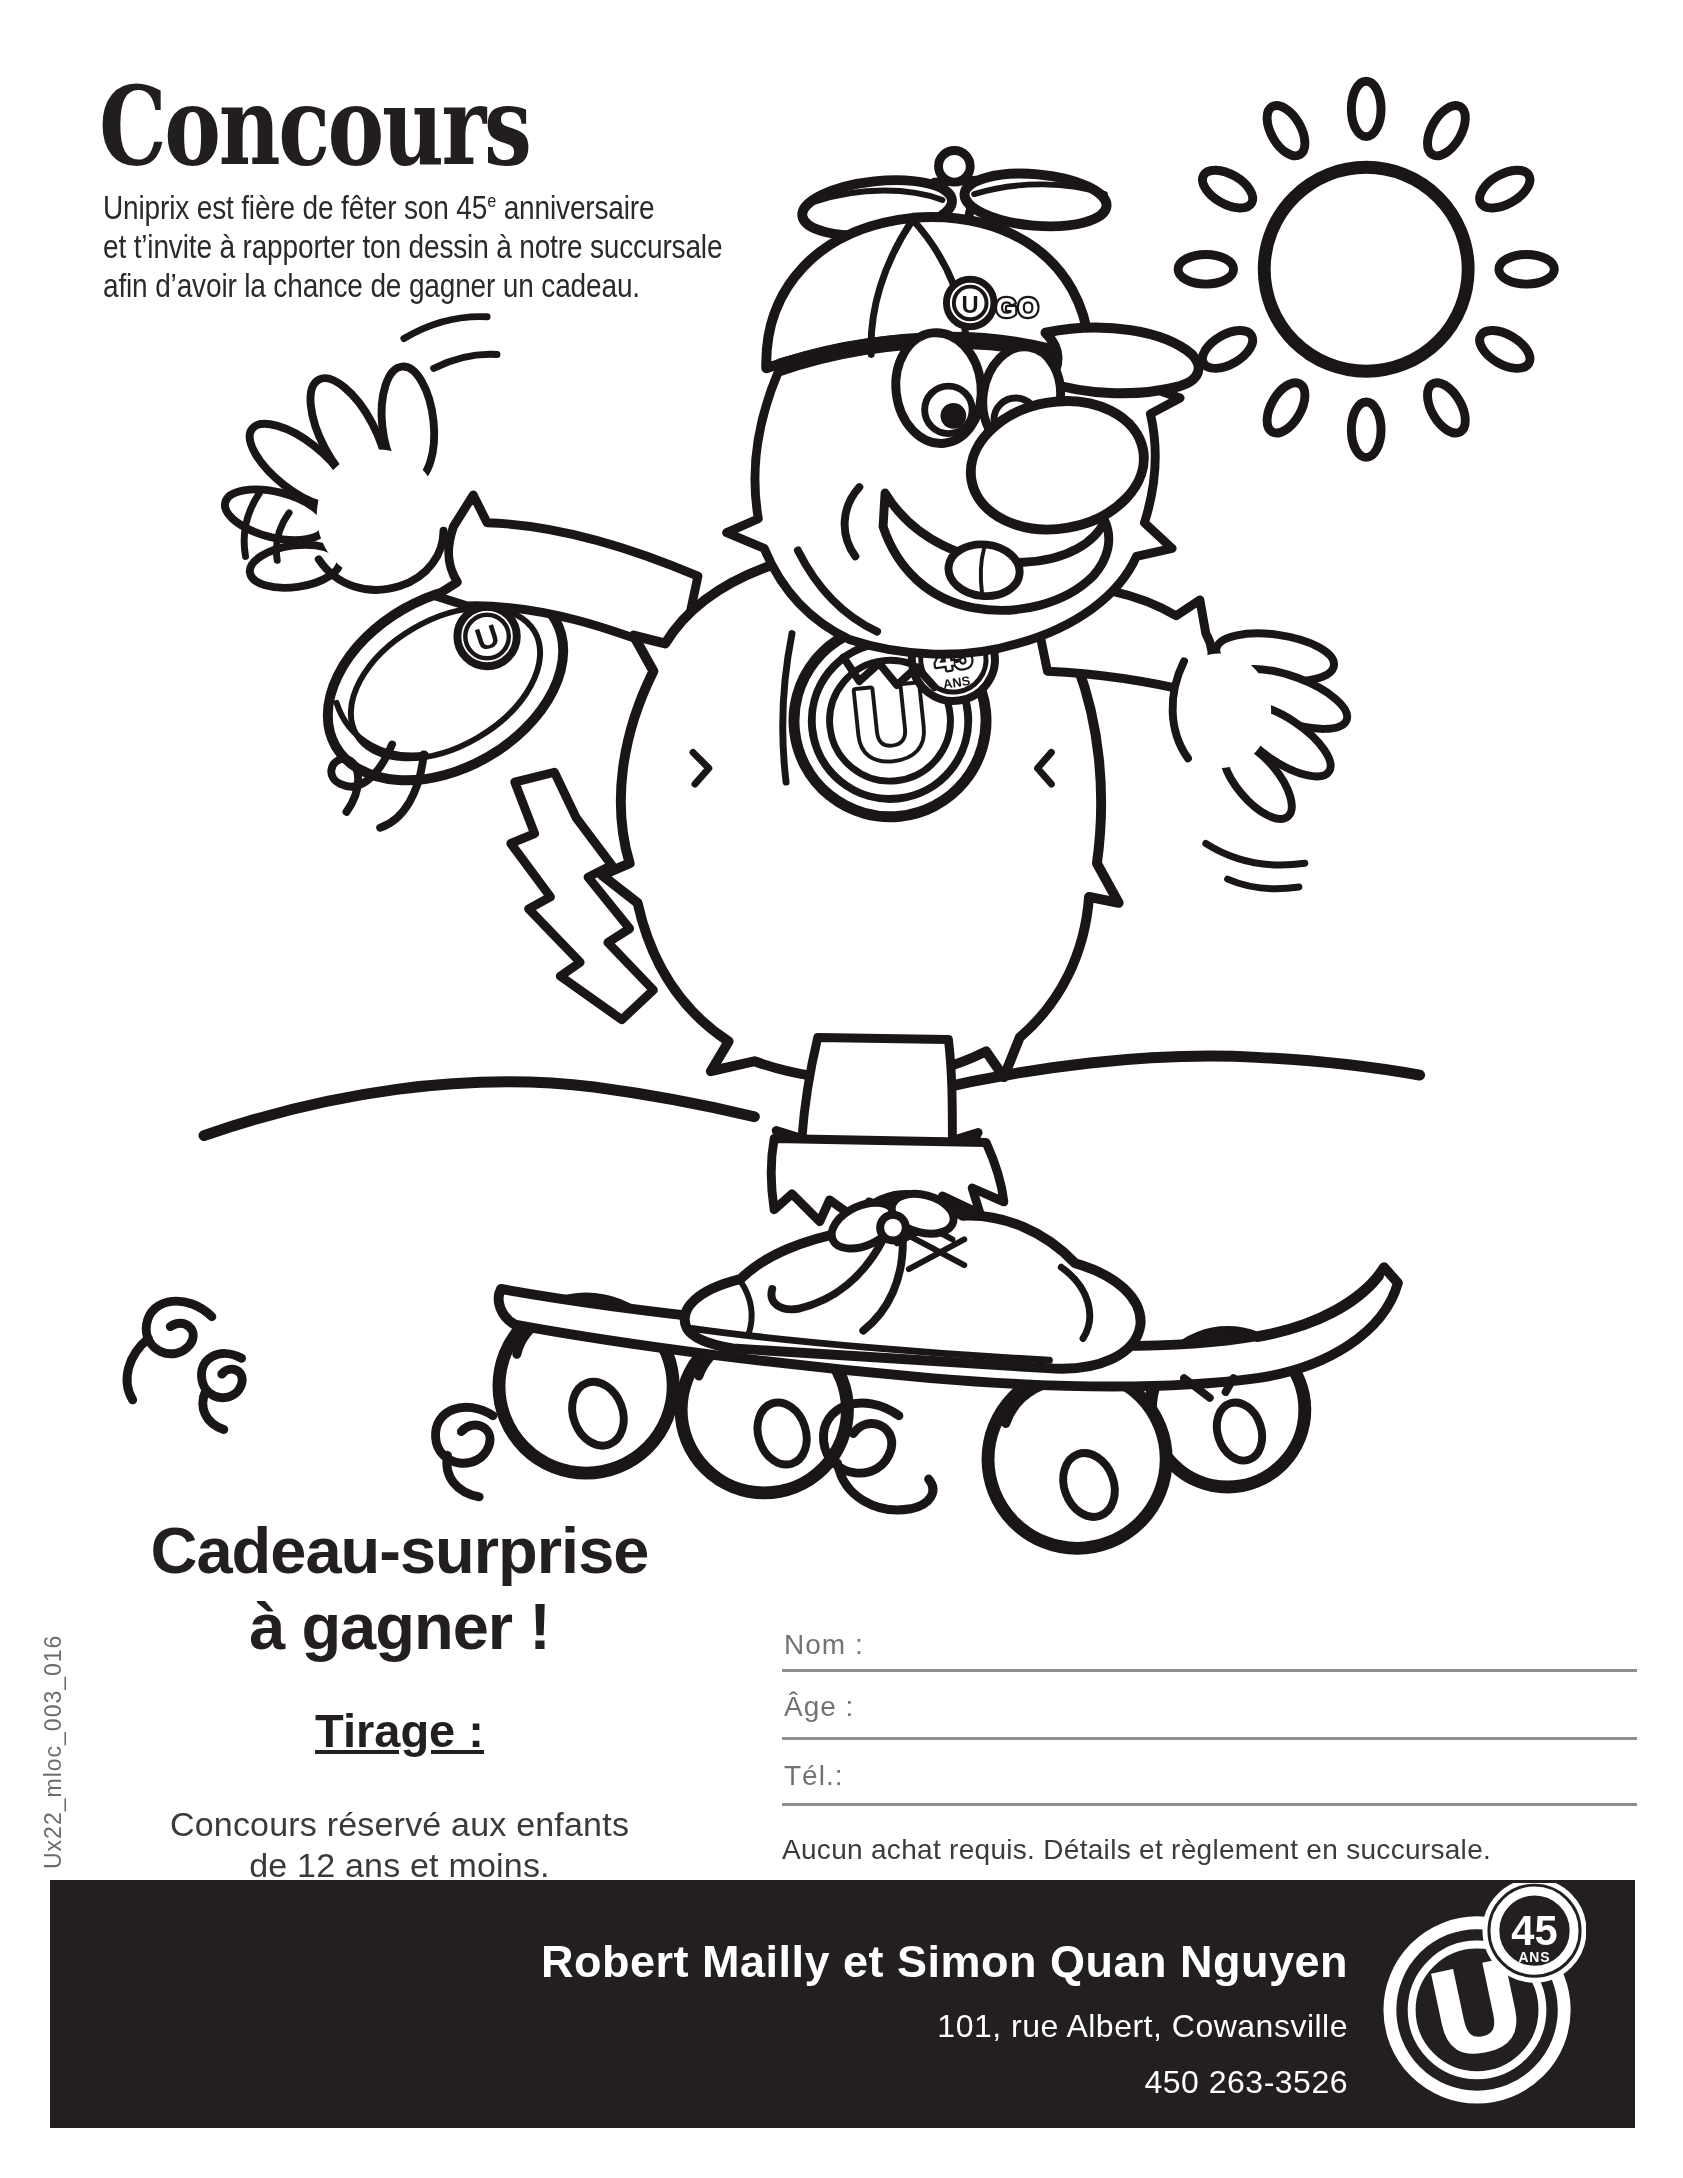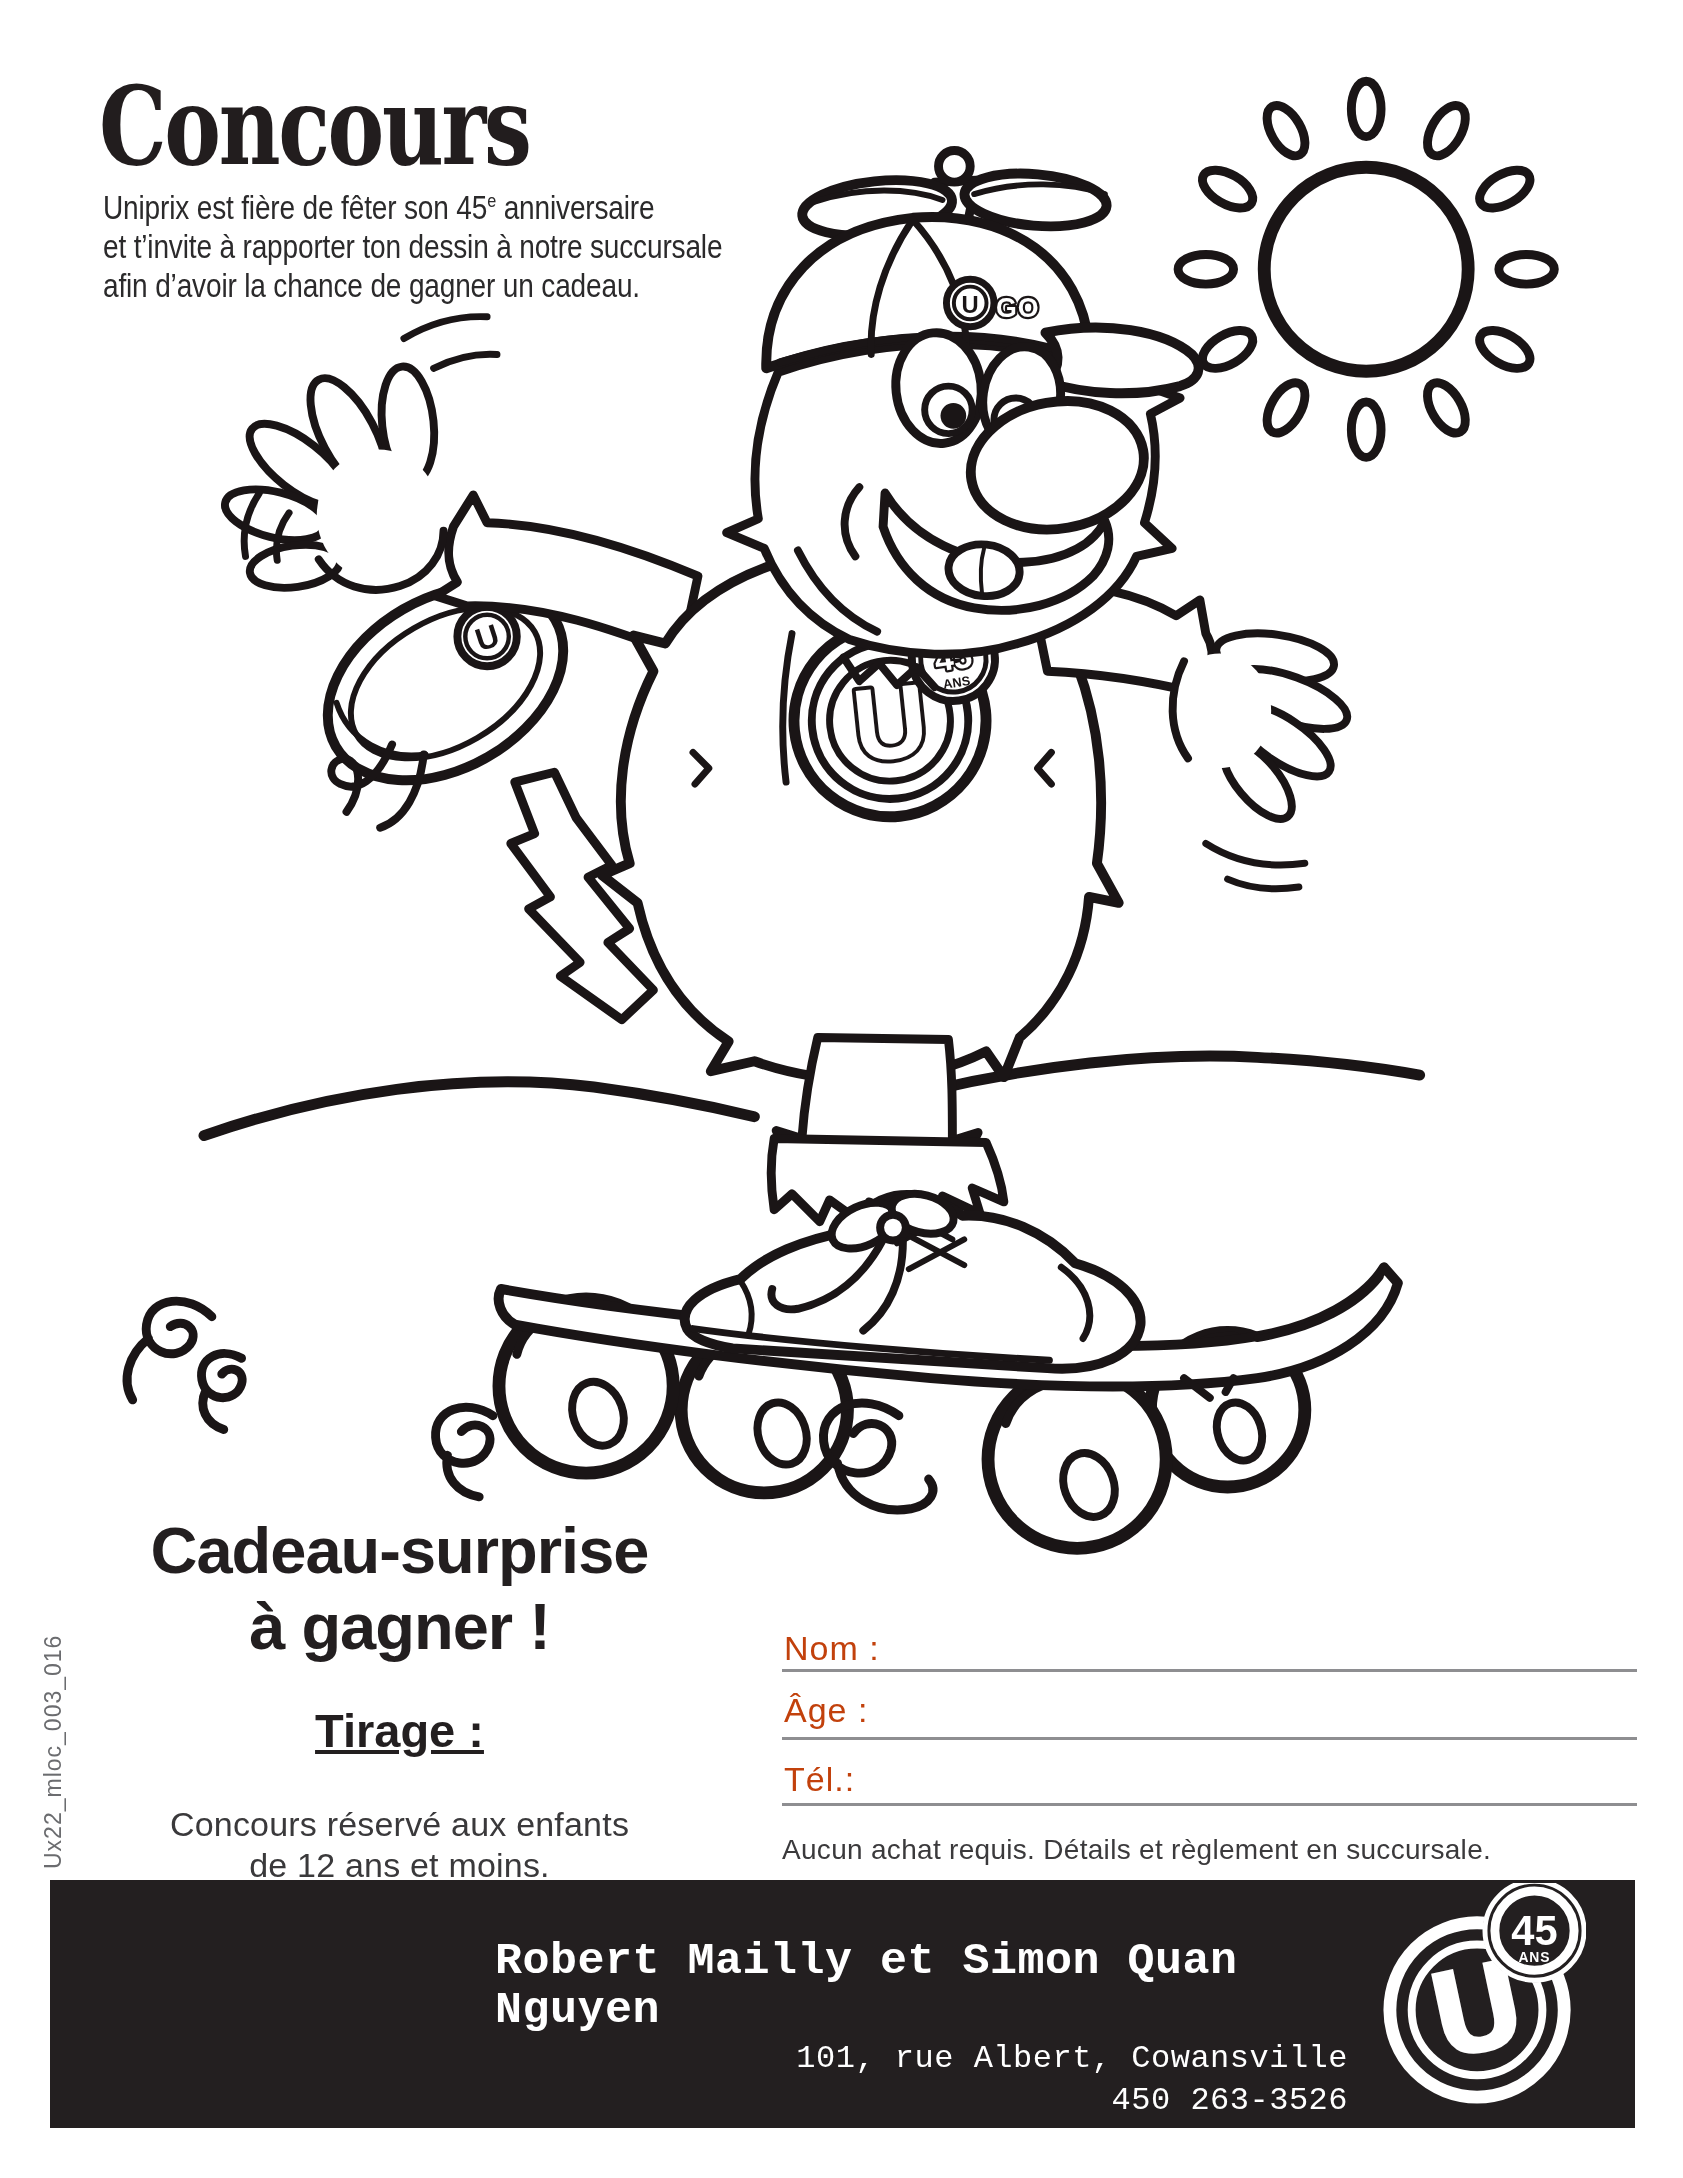--- a/index.html
+++ b/index.html
@@ -29,28 +29,28 @@
   }
   .tirage{
     left:59px;top:1703px;width:681px;text-align:center;font-weight:bold;
     font-size:47px;color:#231f20;letter-spacing:0px;text-decoration:underline;
   }
   .eligibility{
     left:59px;top:1804px;width:681px;text-align:center;font-size:34px;line-height:41px;
     color:#3a393b;letter-spacing:0.2px;
   }
   
-  .form-label{font-size:34px;color:#c2410c;letter-spacing:1px;white-space:nowrap;}
+  .form-label{font-size:28px;color:#737373;letter-spacing:1px;white-space:nowrap;}
   .form-line{width:855px;height:3px;background:#8e8e91;}
   .disclaimer{left:782px;top:1834px;font-size:28px;color:#3b3a3c;letter-spacing:0.3px;}
   
   .bar{left:50px;top:1880px;width:1585px;height:248px;background:#231f20;}
   .bar-text{
     left:495px;top:1938px;width:853px;display:flex;flex-direction:column;
-    align-items:flex-end;gap:7px;color:#ffffff;font-family:Liberation Mono, monospace;
+    align-items:flex-end;gap:22px;color:#ffffff;
   }
   .bar-line1{font-size:45px;font-weight:bold;letter-spacing:0.5px;line-height:1.08;}
   .bar-line2,.bar-line3{font-size:32px;letter-spacing:0.5px;line-height:1.08;}
   
   .vcode{
     left:40px;top:1869px;transform:rotate(-90deg);transform-origin:0 0;
     font-size:23px;color:#6b6c6f;letter-spacing:1px;white-space:nowrap;
   }
 </style>
 </head>

